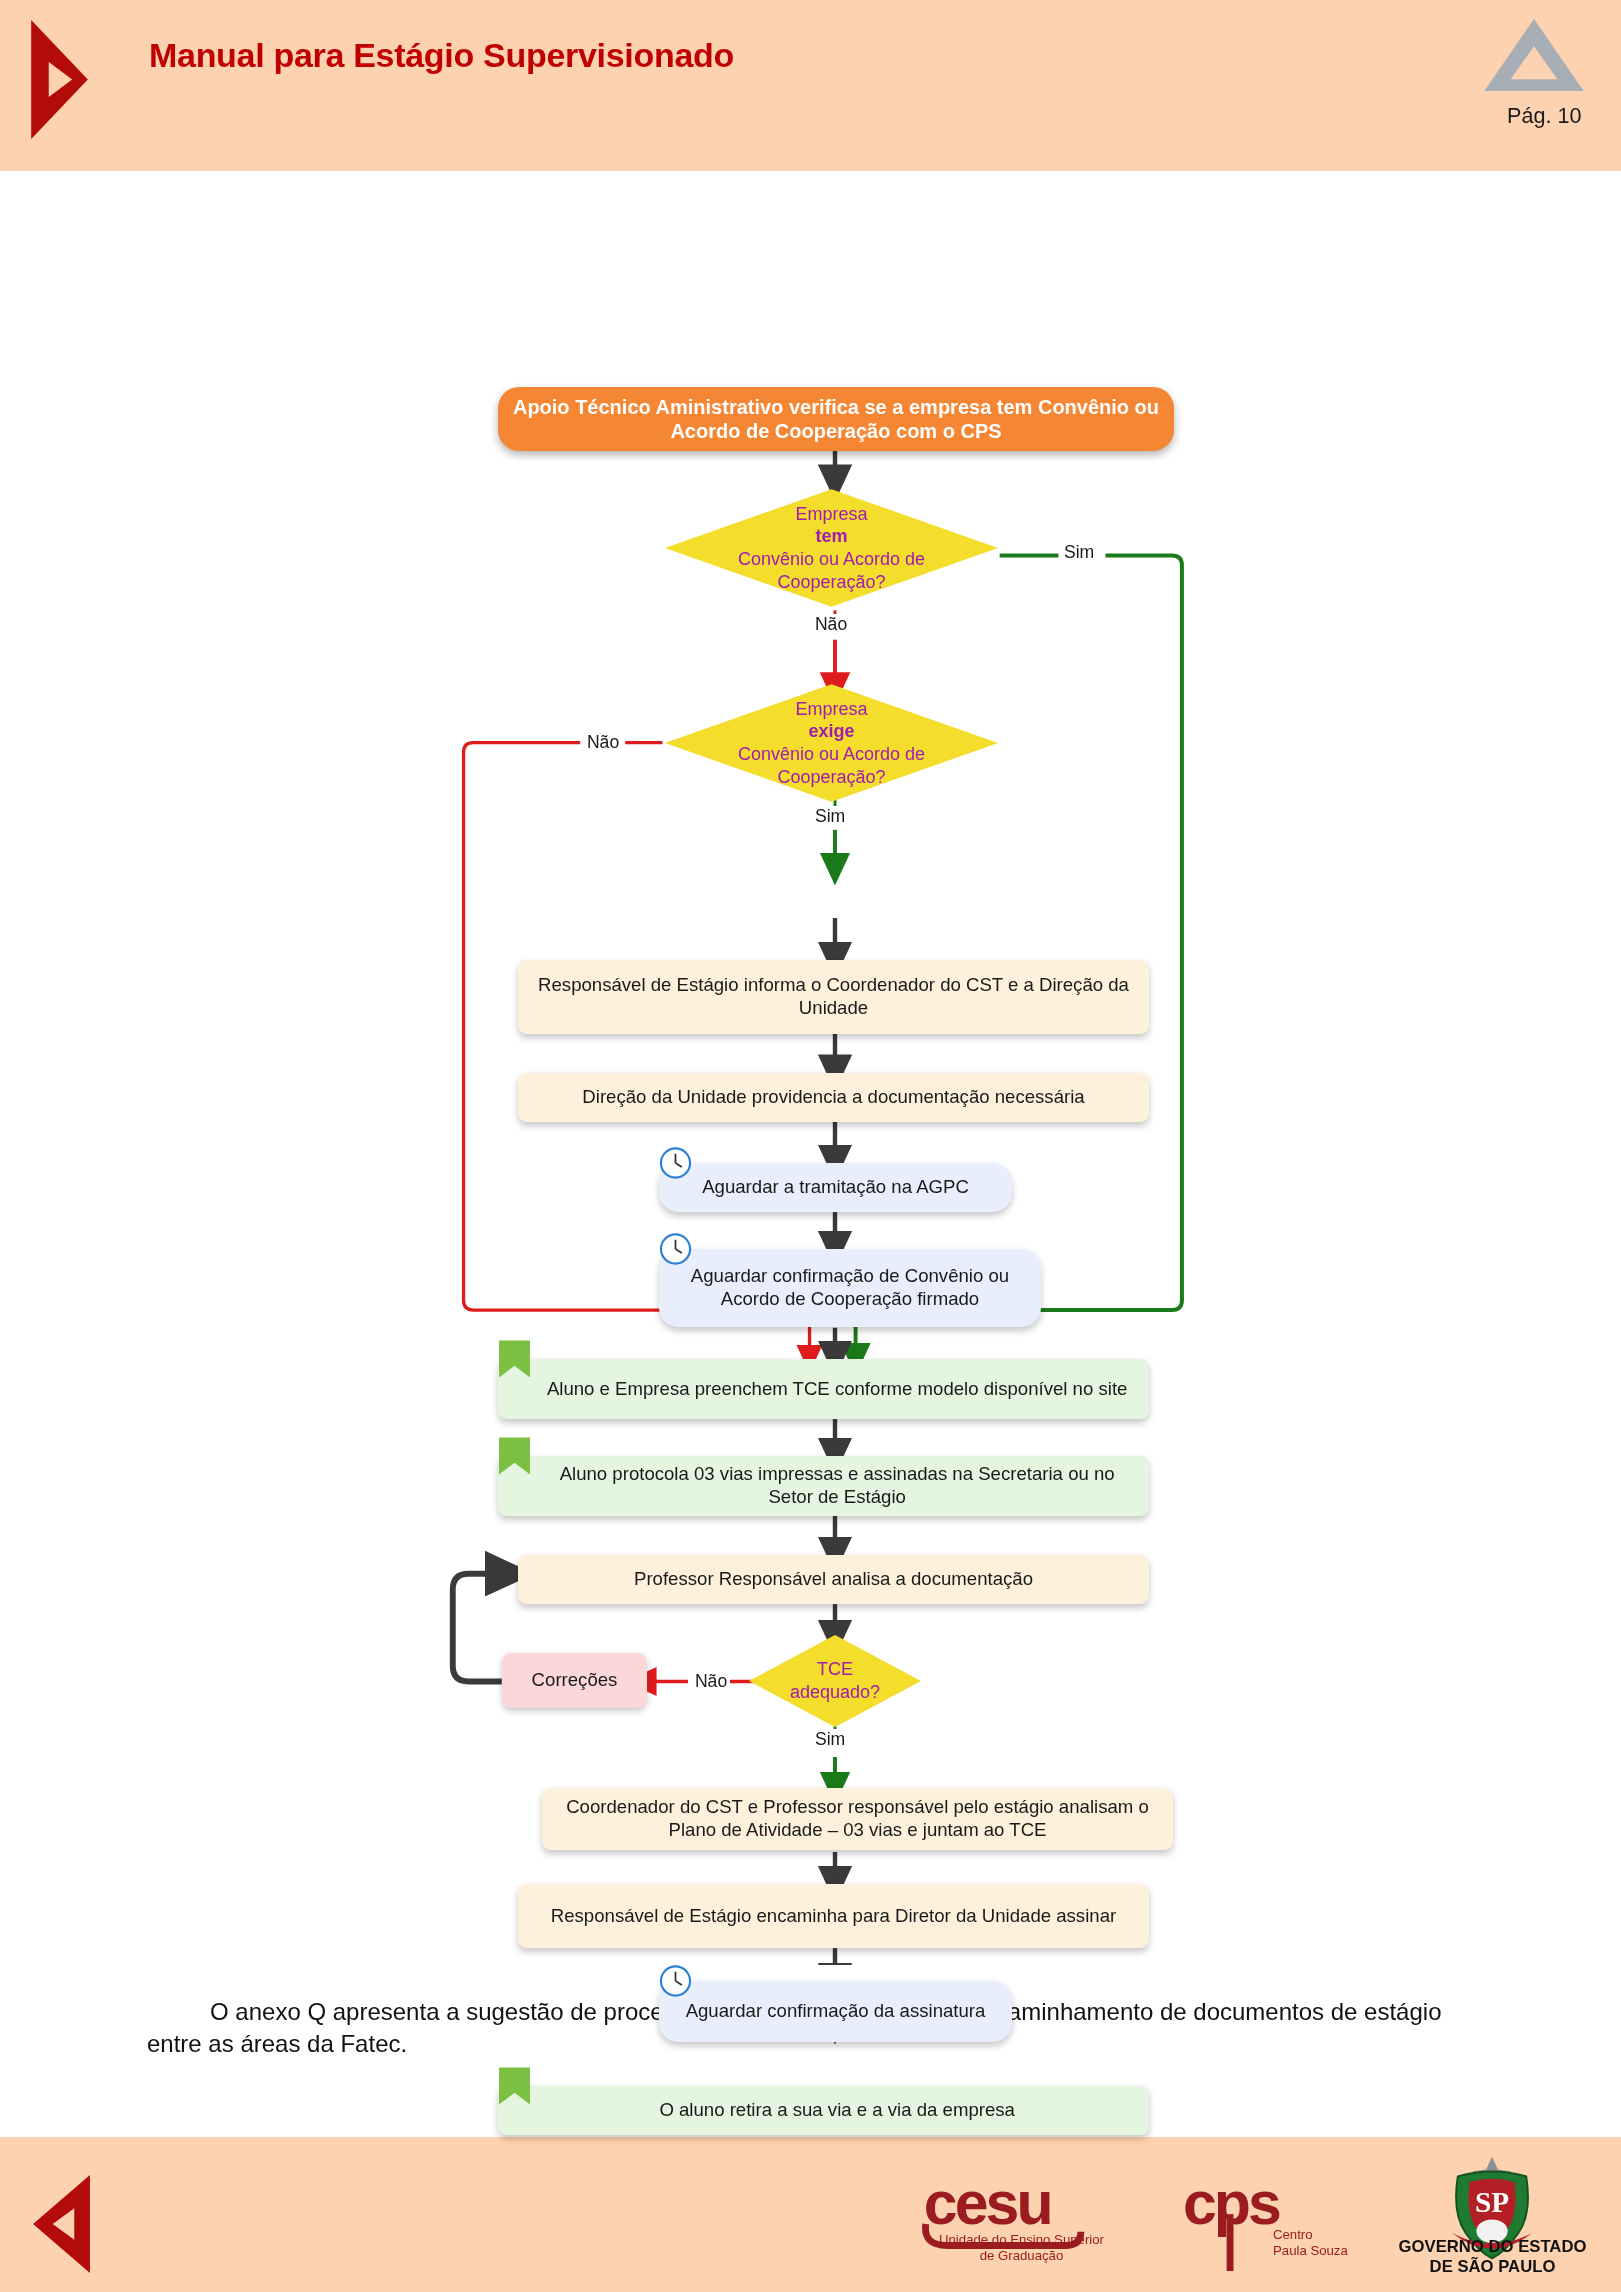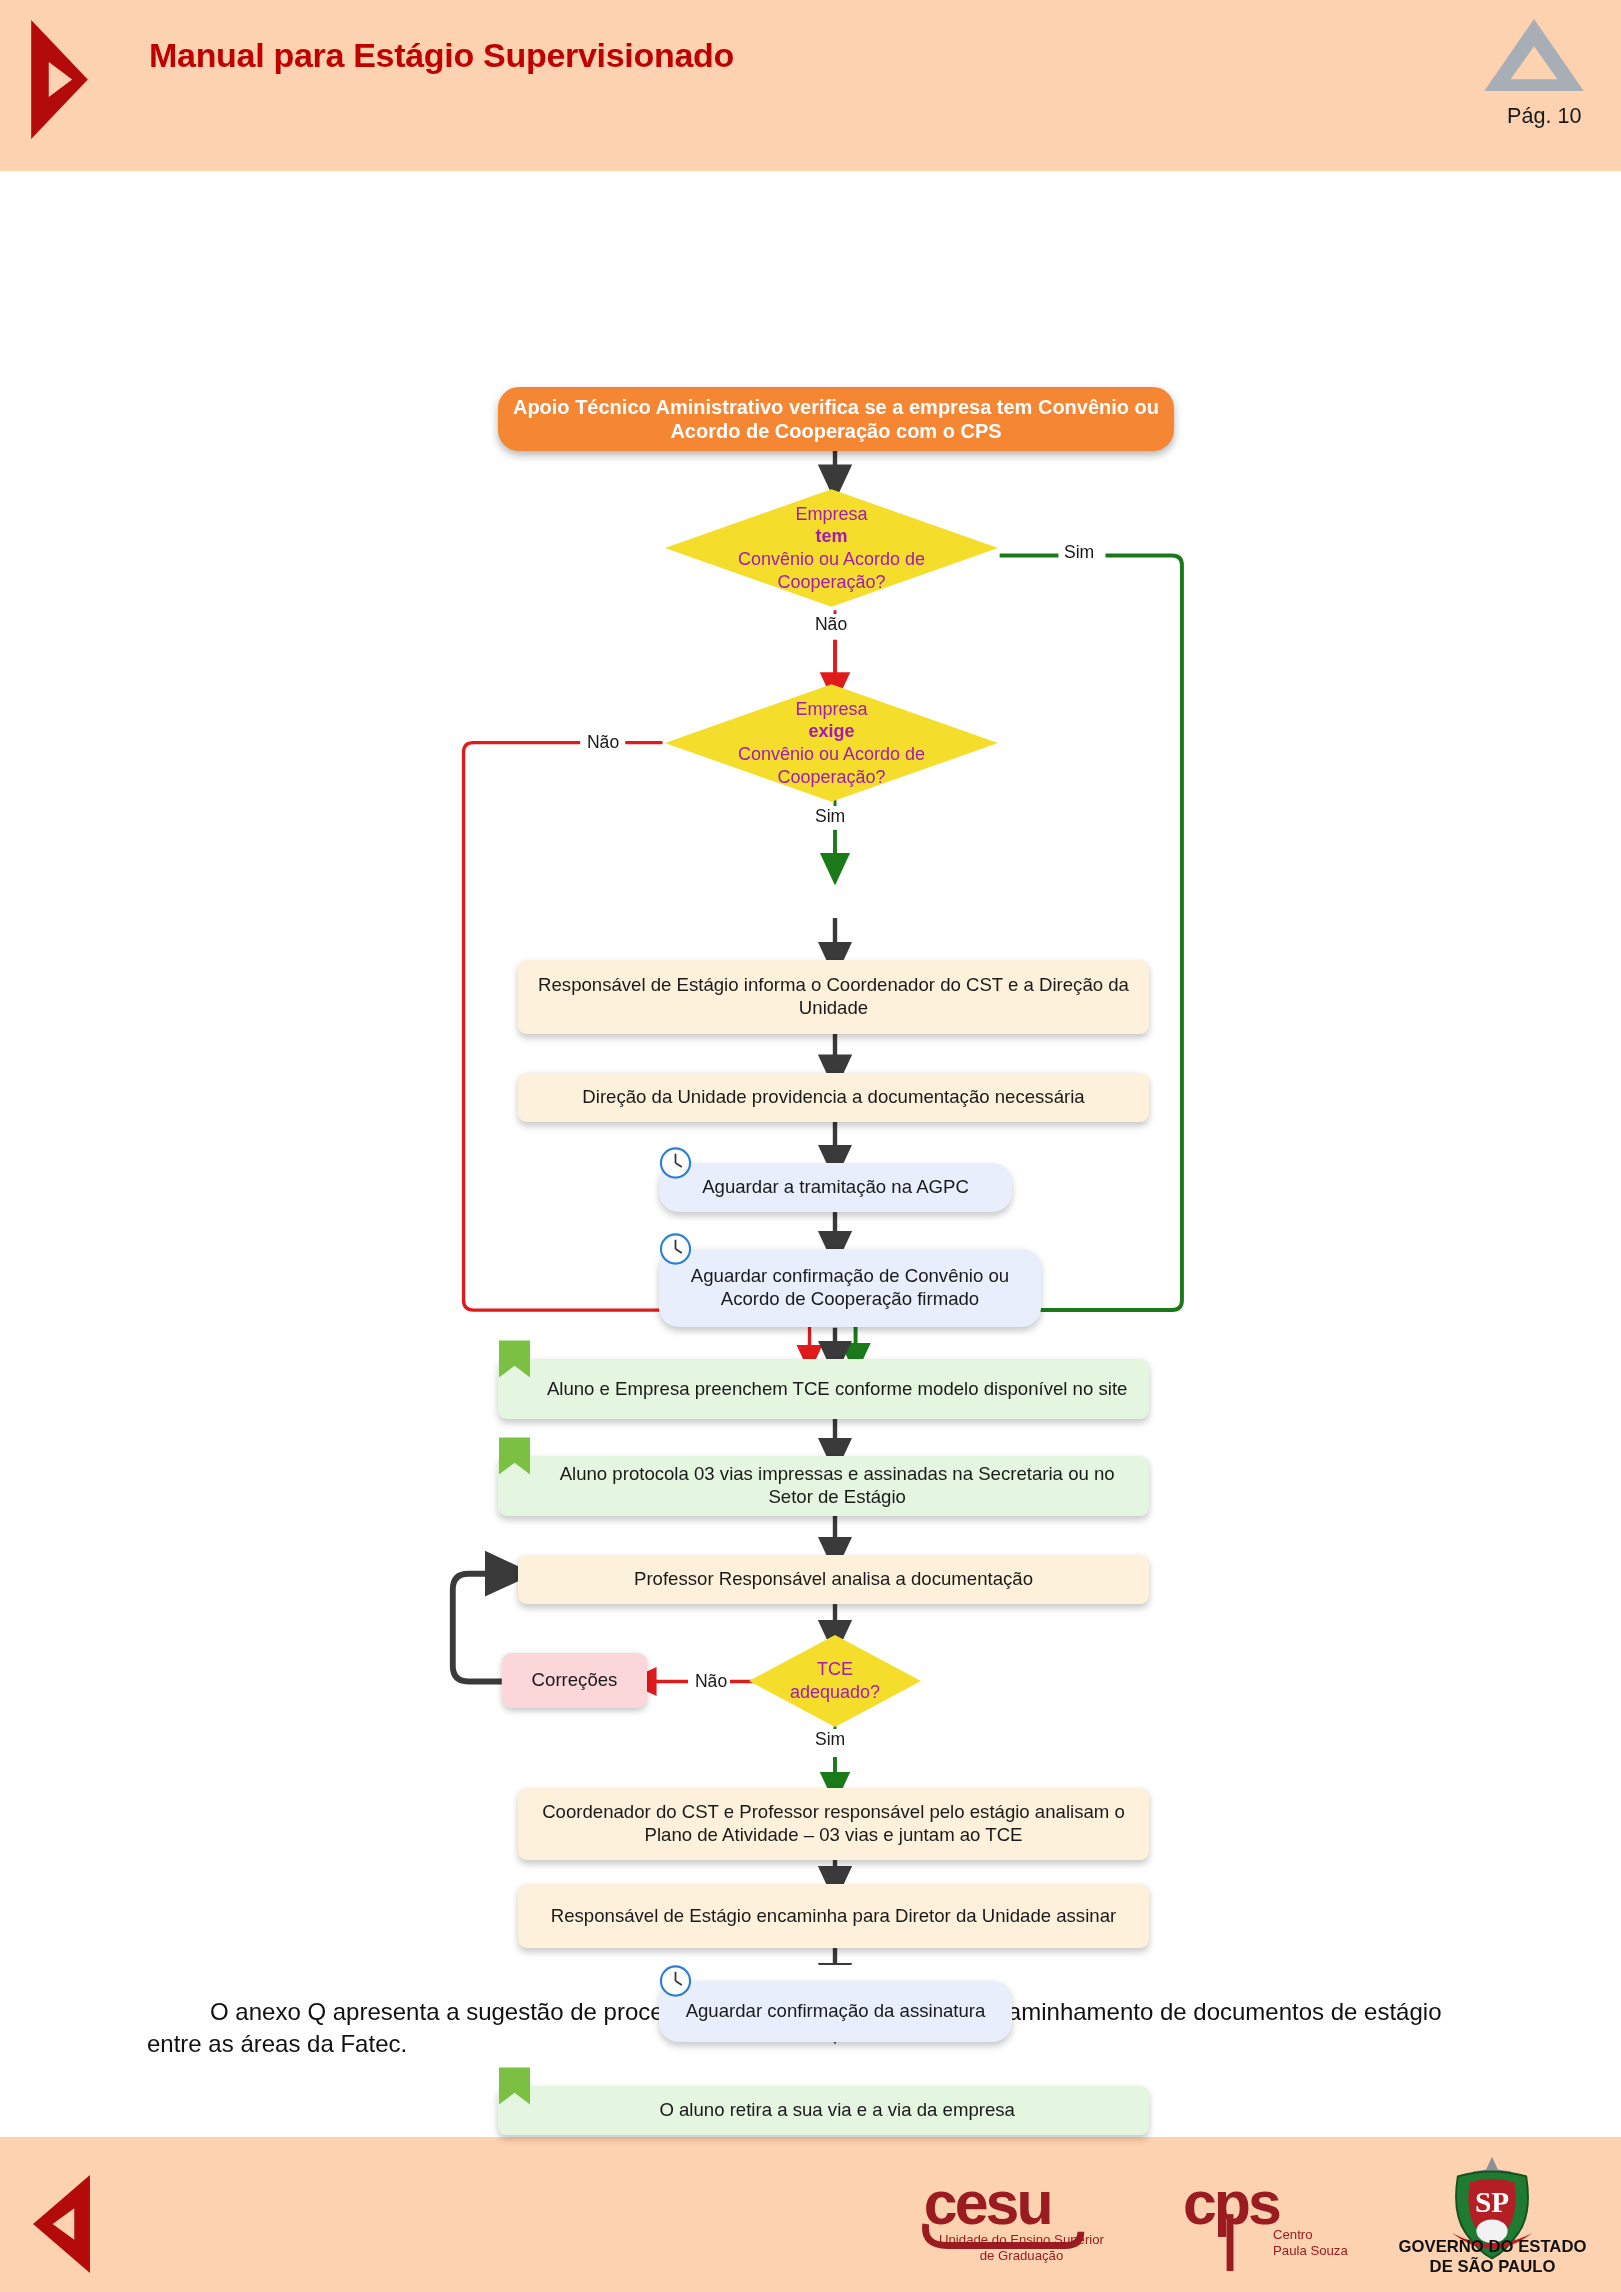--- a/index.html
+++ b/index.html
@@ -297,21 +297,21 @@
         <polygon points="90,2 178,49 90,96 2,49" fill="#f5dd2c"></polygon>
       </svg>
       <div class="dtext">
         <span>TCE</span>
         <span>adequado?</span>
       </div>
     </div>
     <div class="edge-label" style="left:692px;top:1500px;">Não</div>
     <div class="edge-label" style="left:812px;top:1558px;">Sim</div>
 
-    <div class="node n-cream" style="left:518px;top:1617px;width:631px;height:72px;">
+    <div class="node n-cream" style="left:542px;top:1617px;width:631px;height:62px;">
       <span class="n-text">Coordenador do CST e Professor responsável pelo estágio analisam o Plano de Atividade – 03 vias e juntam ao TCE</span>
     </div>
 
     <div class="node n-cream" style="left:518px;top:1713px;width:631px;height:64px;">
       <span class="n-text">Responsável de Estágio encaminha para Diretor da Unidade assinar</span>
     </div>
 
     <div class="node n-blue" style="left:659px;top:1810px;width:353px;height:61px;">
       <svg class="clock" viewBox="0 0 34 34">
         <circle cx="17" cy="17" r="15" fill="#ffffff" stroke="#2b7fd4" stroke-width="2.2"></circle>

